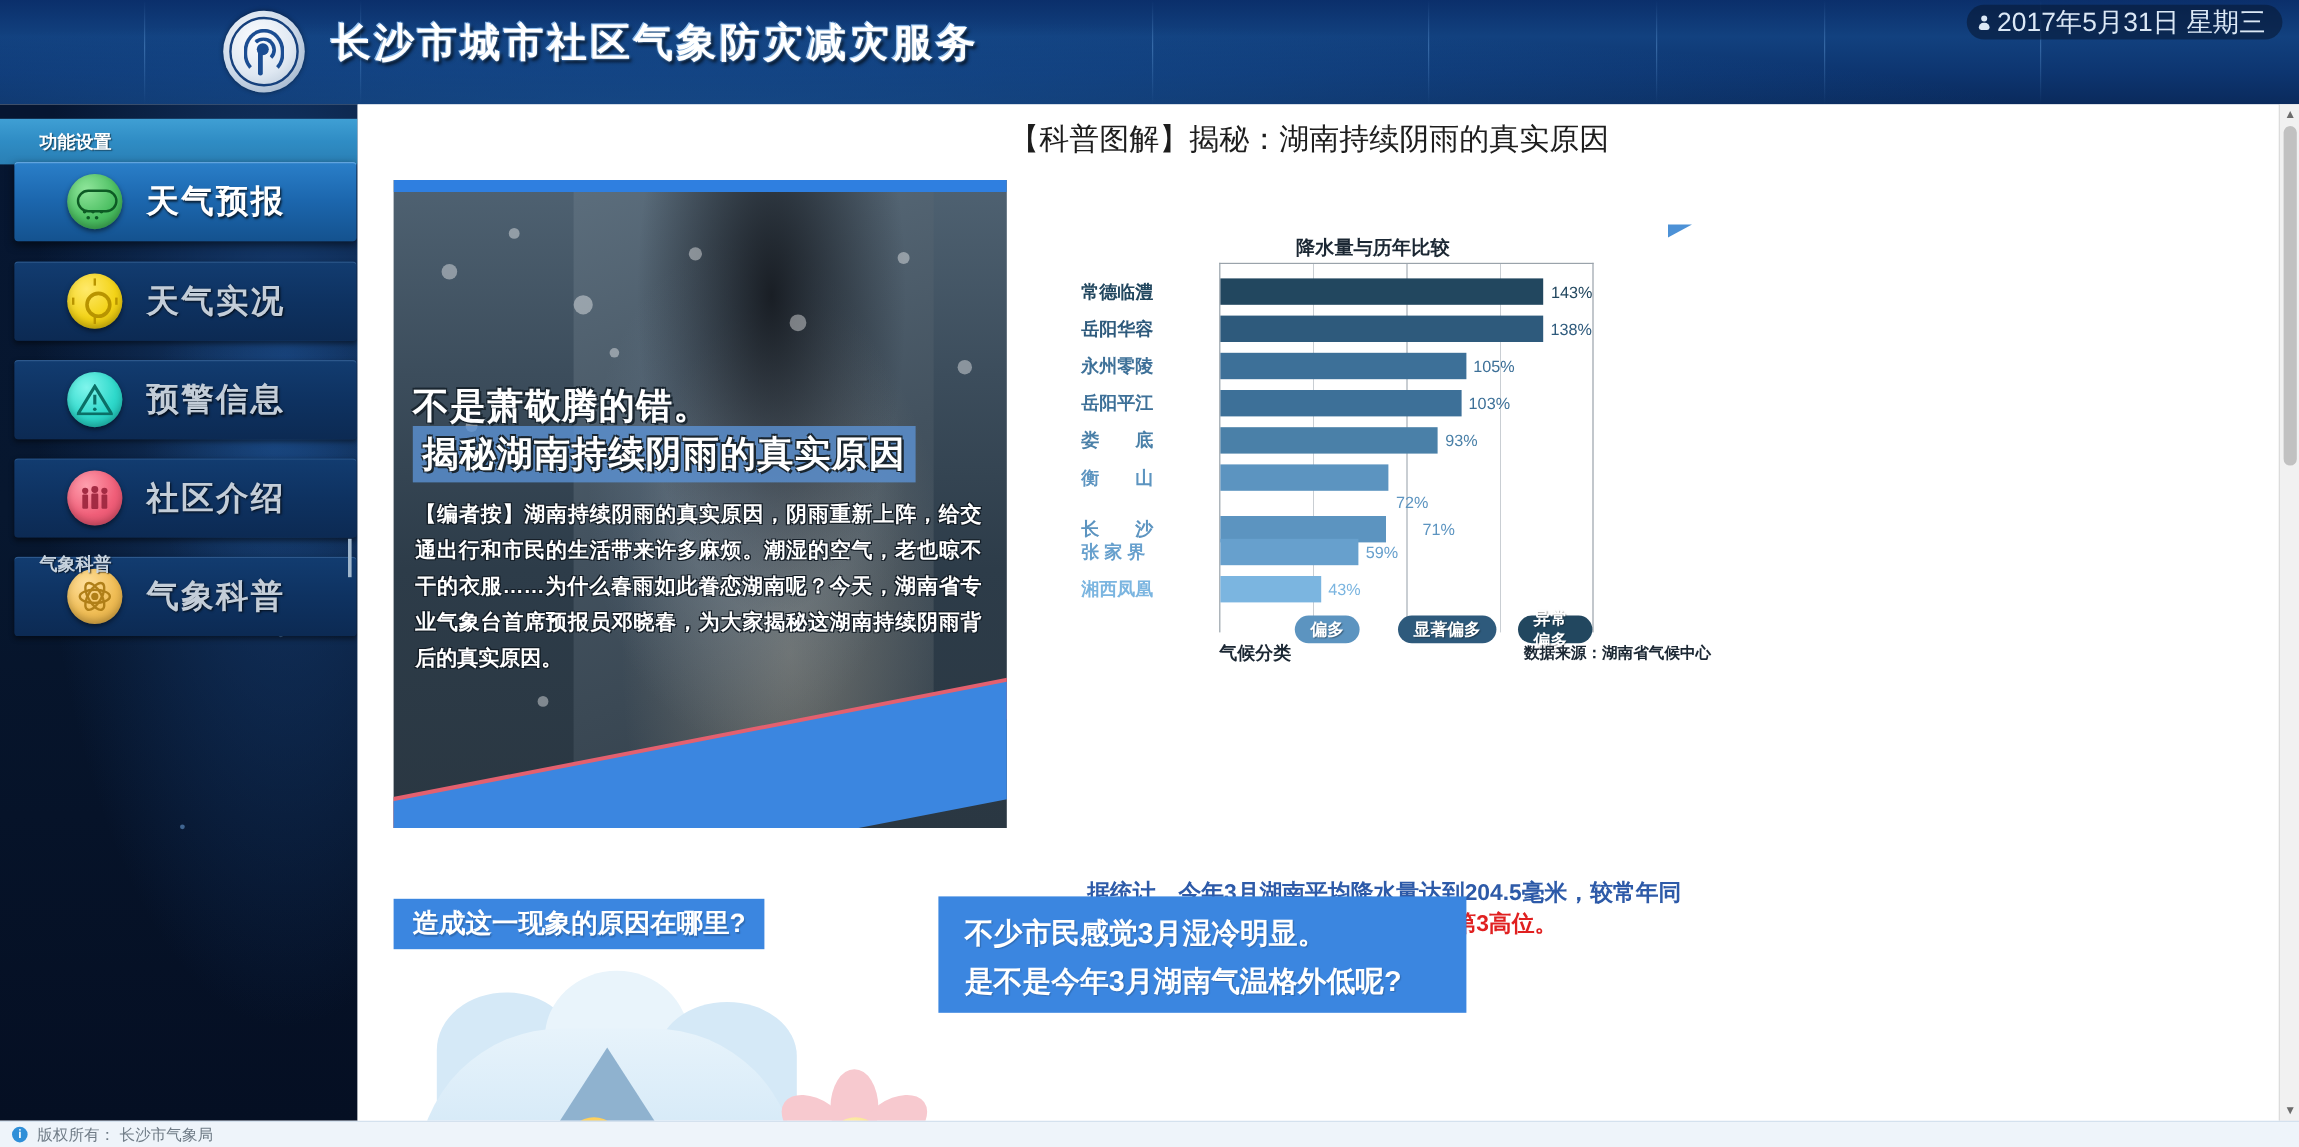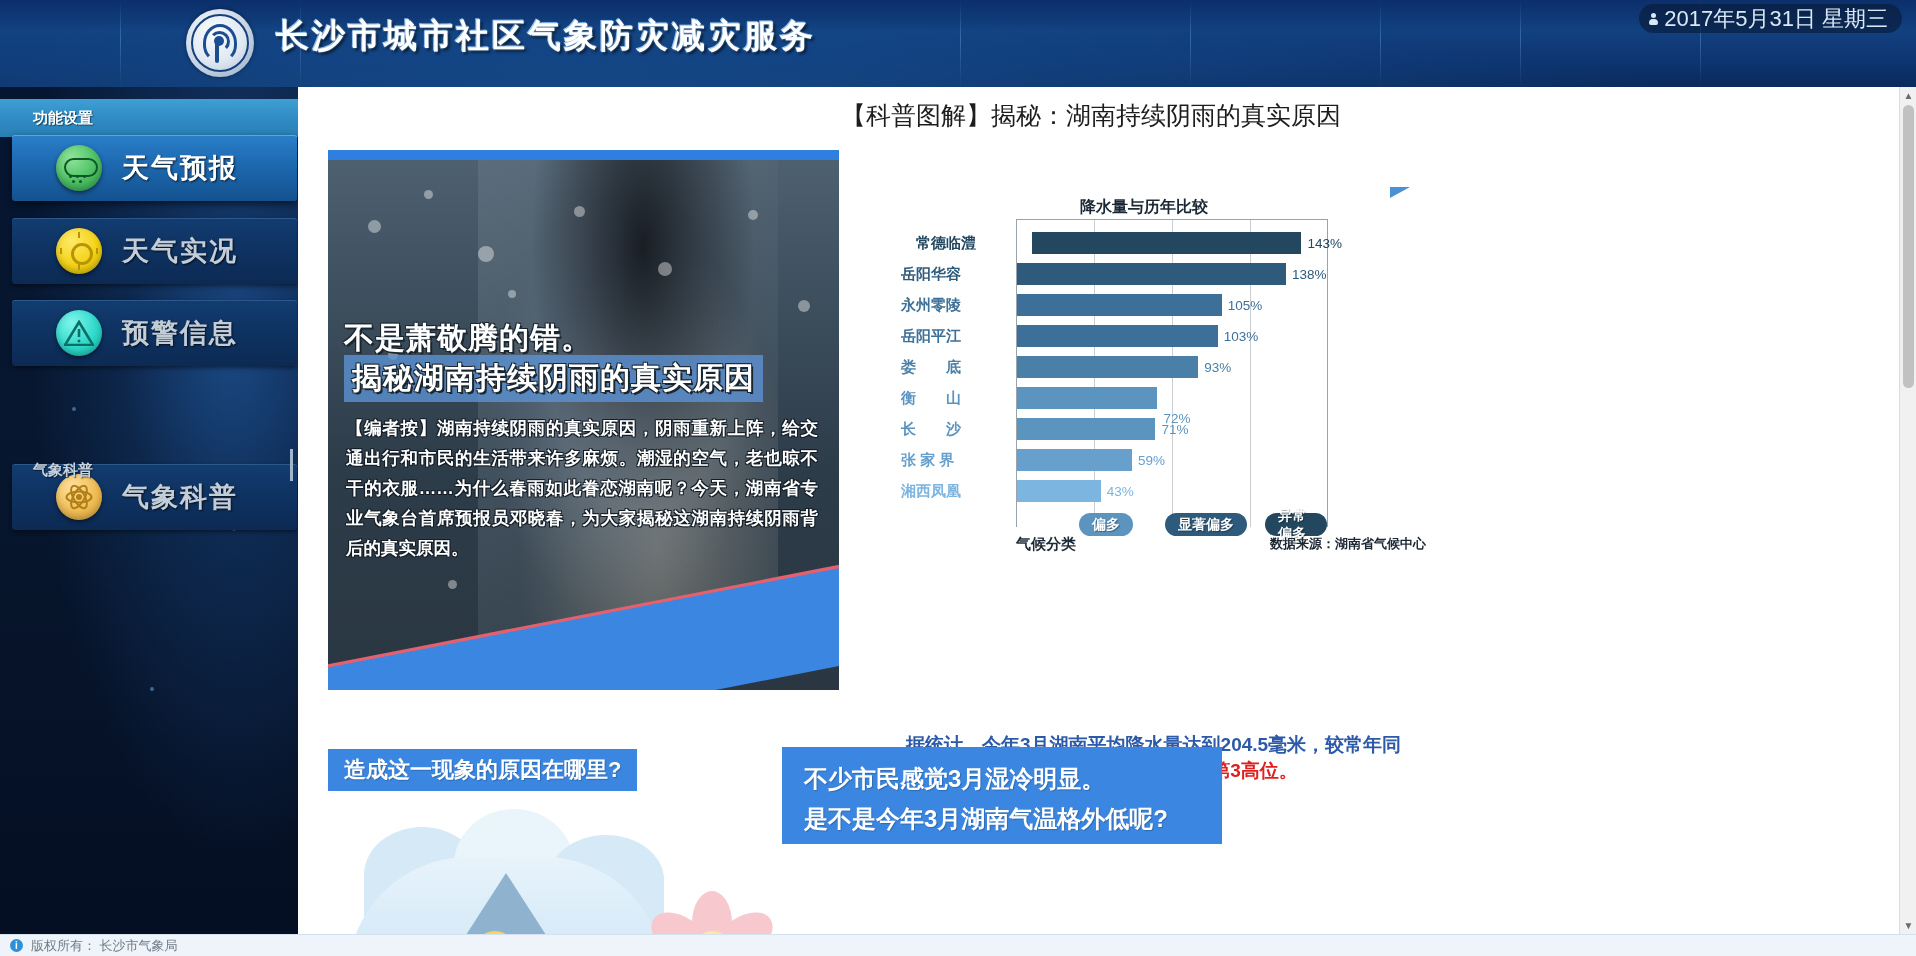--- a/index.html
+++ b/index.html
@@ -367,20 +367,35 @@
     <div class="nav-icon ic-warn">
       <div class="tri"><svg viewBox="0 0 30 26">
             <polygon points="15,2 29,25 1,25" fill="none" stroke="#0b6f66" stroke-width="2.6"></polygon>
             <line x1="15" y1="9" x2="15" y2="17" stroke="#0b6f66" stroke-width="2.6"></line>
             <circle cx="15" cy="21" r="1.5" fill="#0b6f66"></circle>
           </svg></div>
     </div>
     <div class="nav-label">预警信息</div>
   </div>
 
+  <div class="nav-item" style="top:295px">
+    <div class="nav-icon ic-people">
+      <div class="pp"><svg viewBox="0 0 24 20">
+        <g fill="#a32b43">
+          <circle cx="4" cy="4" r="2.6"></circle>
+              <rect x="1.6" y="7" width="4.8" height="12" rx="1"></rect>
+          <circle cx="12" cy="3" r="2.9"></circle>
+              <rect x="9.1" y="6.2" width="5.8" height="13" rx="1"></rect>
+          <circle cx="20" cy="4" r="2.6"></circle>
+              <rect x="17.6" y="7" width="4.8" height="12" rx="1"></rect>
+        </g>
+          </svg></div>
+    </div>
+    <div class="nav-label">社区介绍</div>
+  </div>
 
   <div class="nav-item" style="top:377px">
     <div class="nav-icon ic-atom">
       <div class="at"><svg viewBox="0 0 28 28">
         <g fill="none" stroke="#b07f18" stroke-width="2">
           <ellipse cx="14" cy="14" rx="12.5" ry="5.5"></ellipse>
           <ellipse cx="14" cy="14" rx="12.5" ry="5.5" transform="rotate(60 14 14)"></ellipse>
           <ellipse cx="14" cy="14" rx="12.5" ry="5.5" transform="rotate(120 14 14)"></ellipse>
         </g>
             <circle cx="14" cy="14" r="3" fill="#b07f18"></circle>
@@ -416,21 +431,21 @@
     <div class="blueband"></div>
     <div id="poster-h1">不是萧敬腾的错。</div>
     <div id="poster-h2">揭秘湖南持续阴雨的真实原因</div>
     <div id="poster-body">【编者按】湖南持续阴雨的真实原因，阴雨重新上阵，给交通出行和市民的生活带来许多麻烦。潮湿的空气，老也晾不干的衣服……为什么春雨如此眷恋湖南呢？今天，湖南省专业气象台首席预报员邓晓春，为大家揭秘这湖南持续阴雨背后的真实原因。</div>
   </div>
 
   <div id="chart-wrap">
     <div id="chart-title">降水量与历年比较</div>
     <div id="chart-flag"></div>
     <div id="plot">
-        <div class="bar-row" style="top: 12px; margin-left: 15px;">
+        <div class="bar-row" style="top: 12px;">
           <div class="bar-cat" style="color: rgb(34, 71, 95);">常德临澧</div>
           <div class="bar-fill" style="width: 278.85px; background: rgb(34, 71, 95);"></div>
           <div class="bar-val" style="color: rgb(34, 71, 95);">143%</div>
         </div>
         <div class="bar-row" style="top: 43px;">
           <div class="bar-cat" style="color: rgb(46, 90, 124);">岳阳华容</div>
           <div class="bar-fill" style="width: 269.1px; background: rgb(46, 90, 124);"></div>
           <div class="bar-val" style="color: rgb(46, 90, 124);">138%</div>
         </div>
         <div class="bar-row" style="top: 74px;">
@@ -446,21 +461,21 @@
         <div class="bar-row" style="top: 136px;">
           <div class="bar-cat" style="color: rgb(74, 128, 168);">娄　　底</div>
           <div class="bar-fill" style="width: 181.35px; background: rgb(74, 128, 168);"></div>
           <div class="bar-val" style="color: rgb(74, 128, 168);">93%</div>
         </div>
         <div class="bar-row" style="top: 167px;">
           <div class="bar-cat" style="color: rgb(92, 148, 192);">衡　　山</div>
           <div class="bar-fill" style="width: 140.4px; background: rgb(92, 148, 192);"></div>
           <div class="bar-val" style="color: rgb(92, 148, 192); margin-top: 40px;">72%</div>
         </div>
-        <div class="bar-row" style="top: 198px;">
+        <div class="bar-row" style="top: 210px; gap: 24px;">
           <div class="bar-cat" style="color: rgb(92, 148, 192);">长　　沙</div>
           <div class="bar-fill" style="width: 138.45px; background: rgb(92, 148, 192);"></div>
           <div class="bar-val" style="color: rgb(92, 148, 192);">71%</div>
         </div>
         <div class="bar-row" style="top: 229px;">
           <div class="bar-cat" style="color: rgb(103, 160, 205);">张 家 界</div>
           <div class="bar-fill" style="width: 115.05px; background: rgb(103, 160, 205);"></div>
           <div class="bar-val" style="color: rgb(103, 160, 205);">59%</div>
         </div>
         <div class="bar-row" style="top: 260px;">

